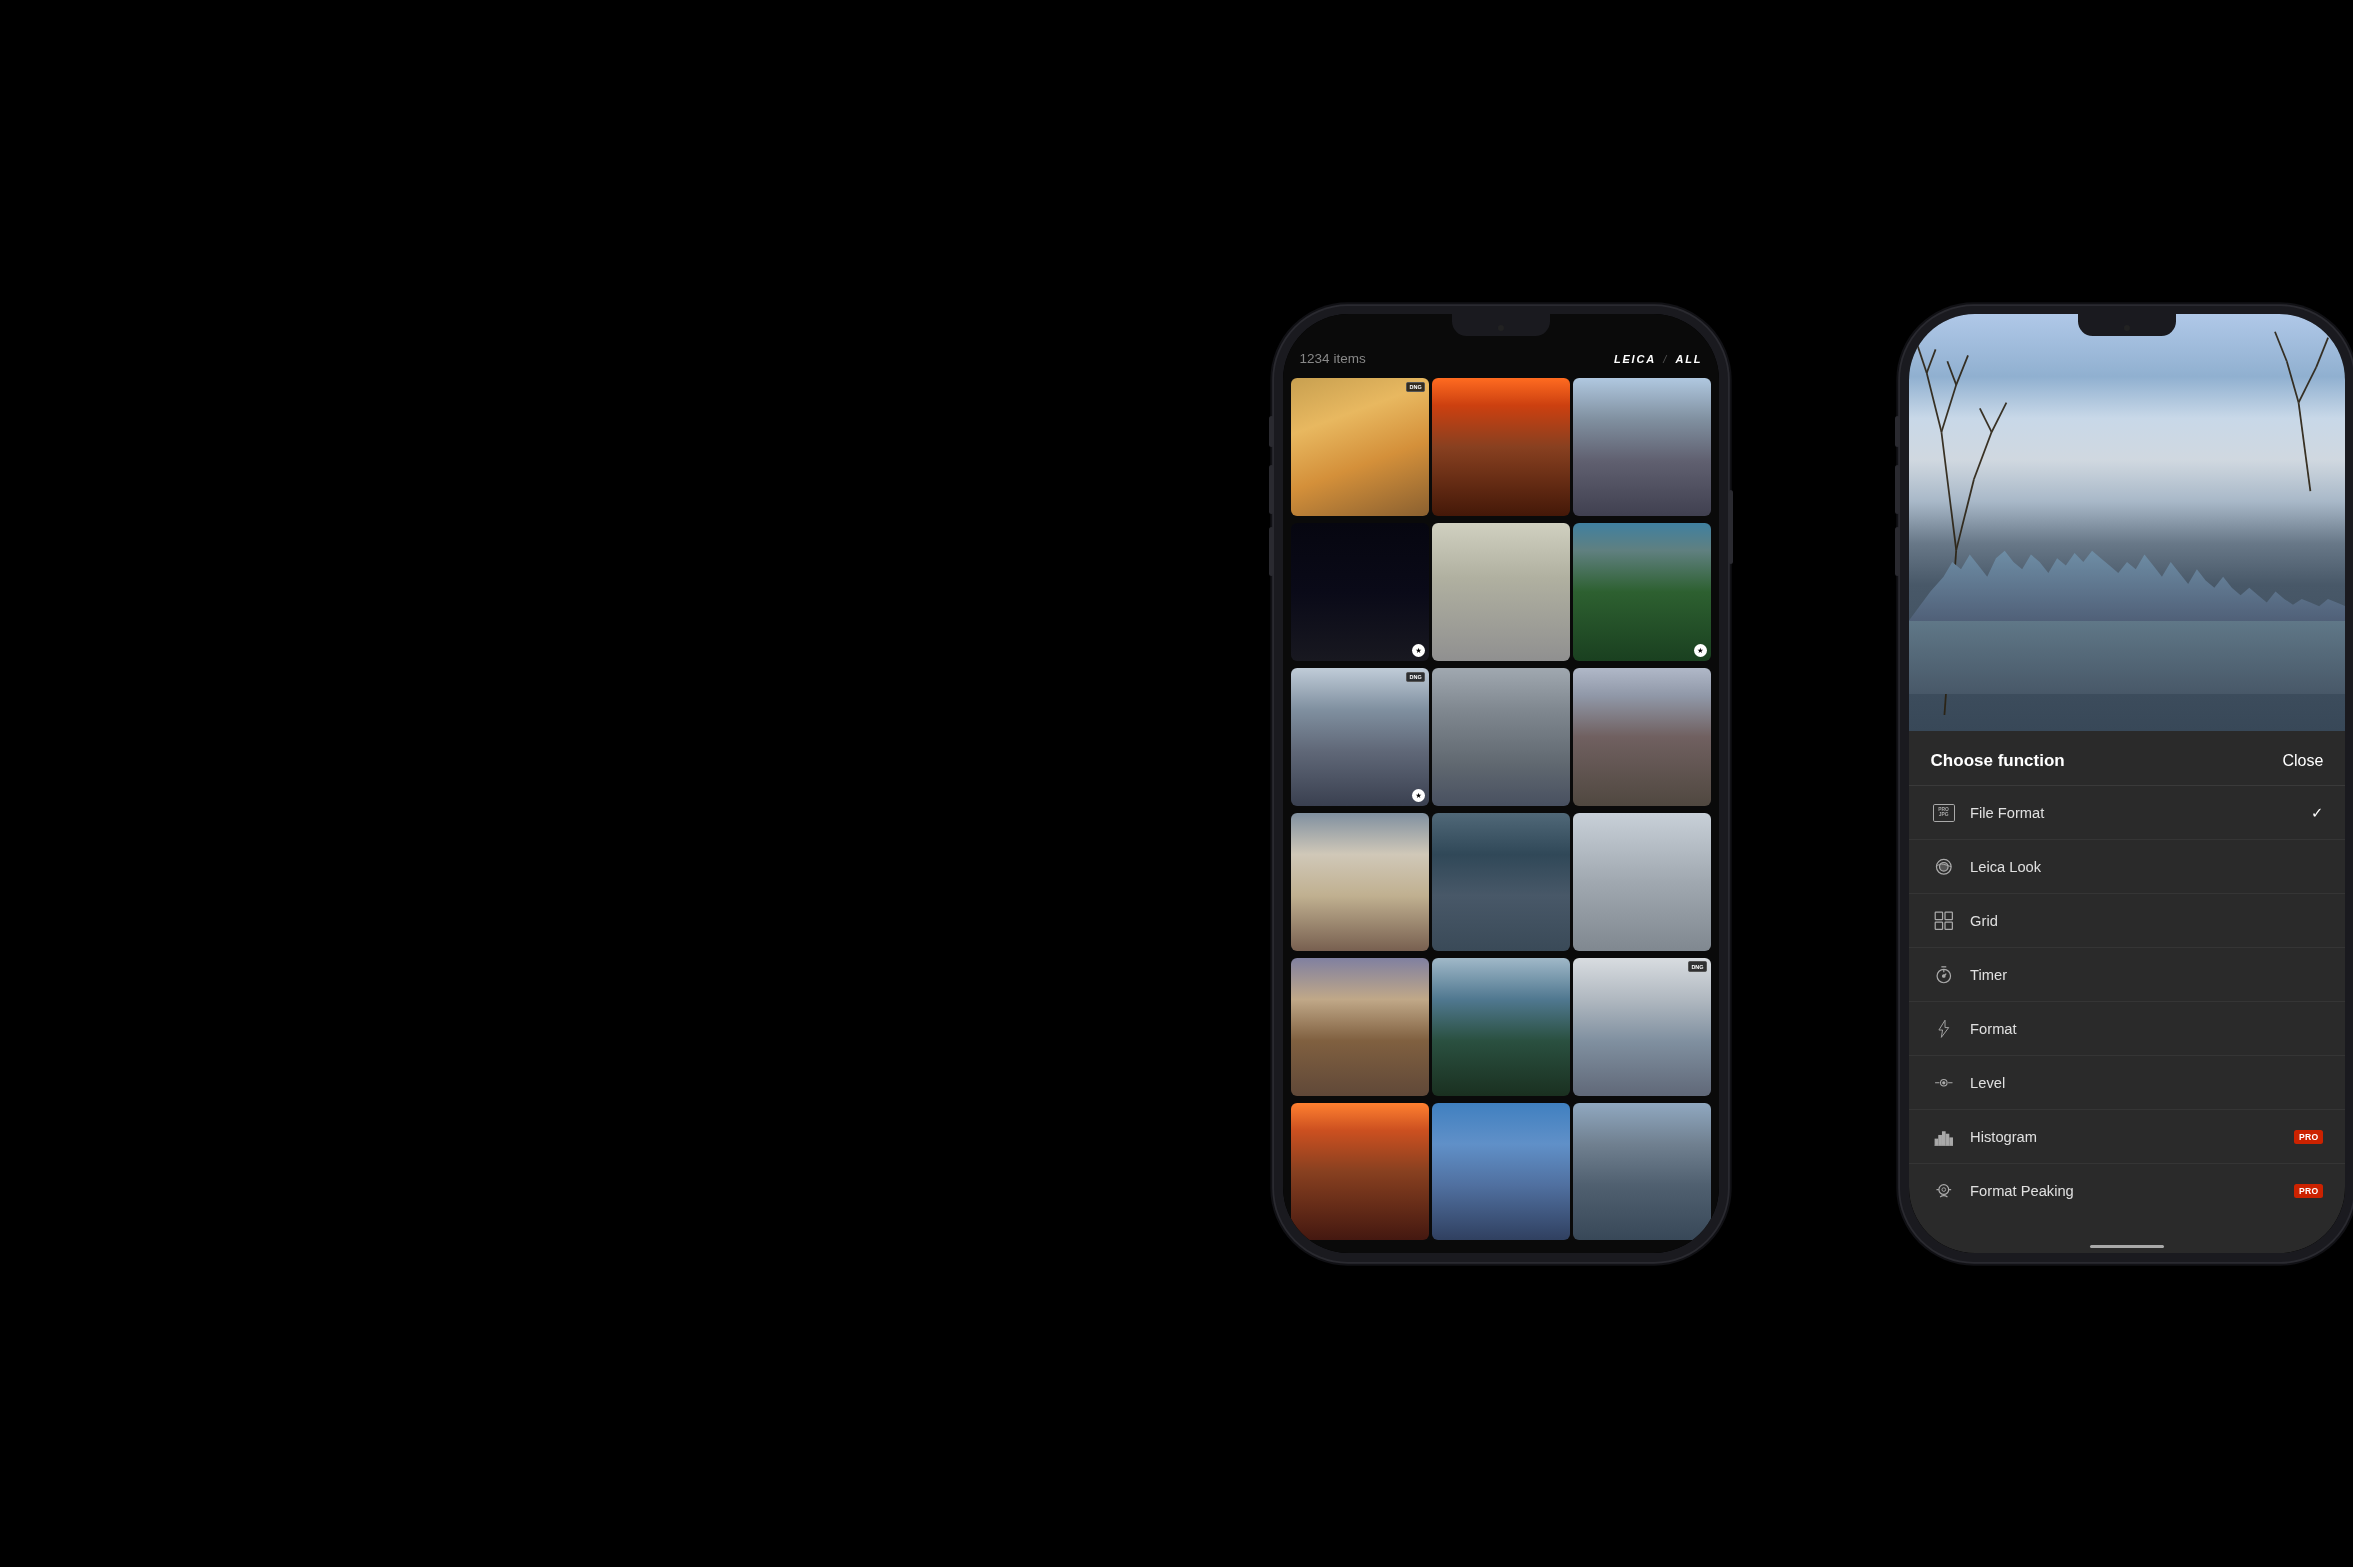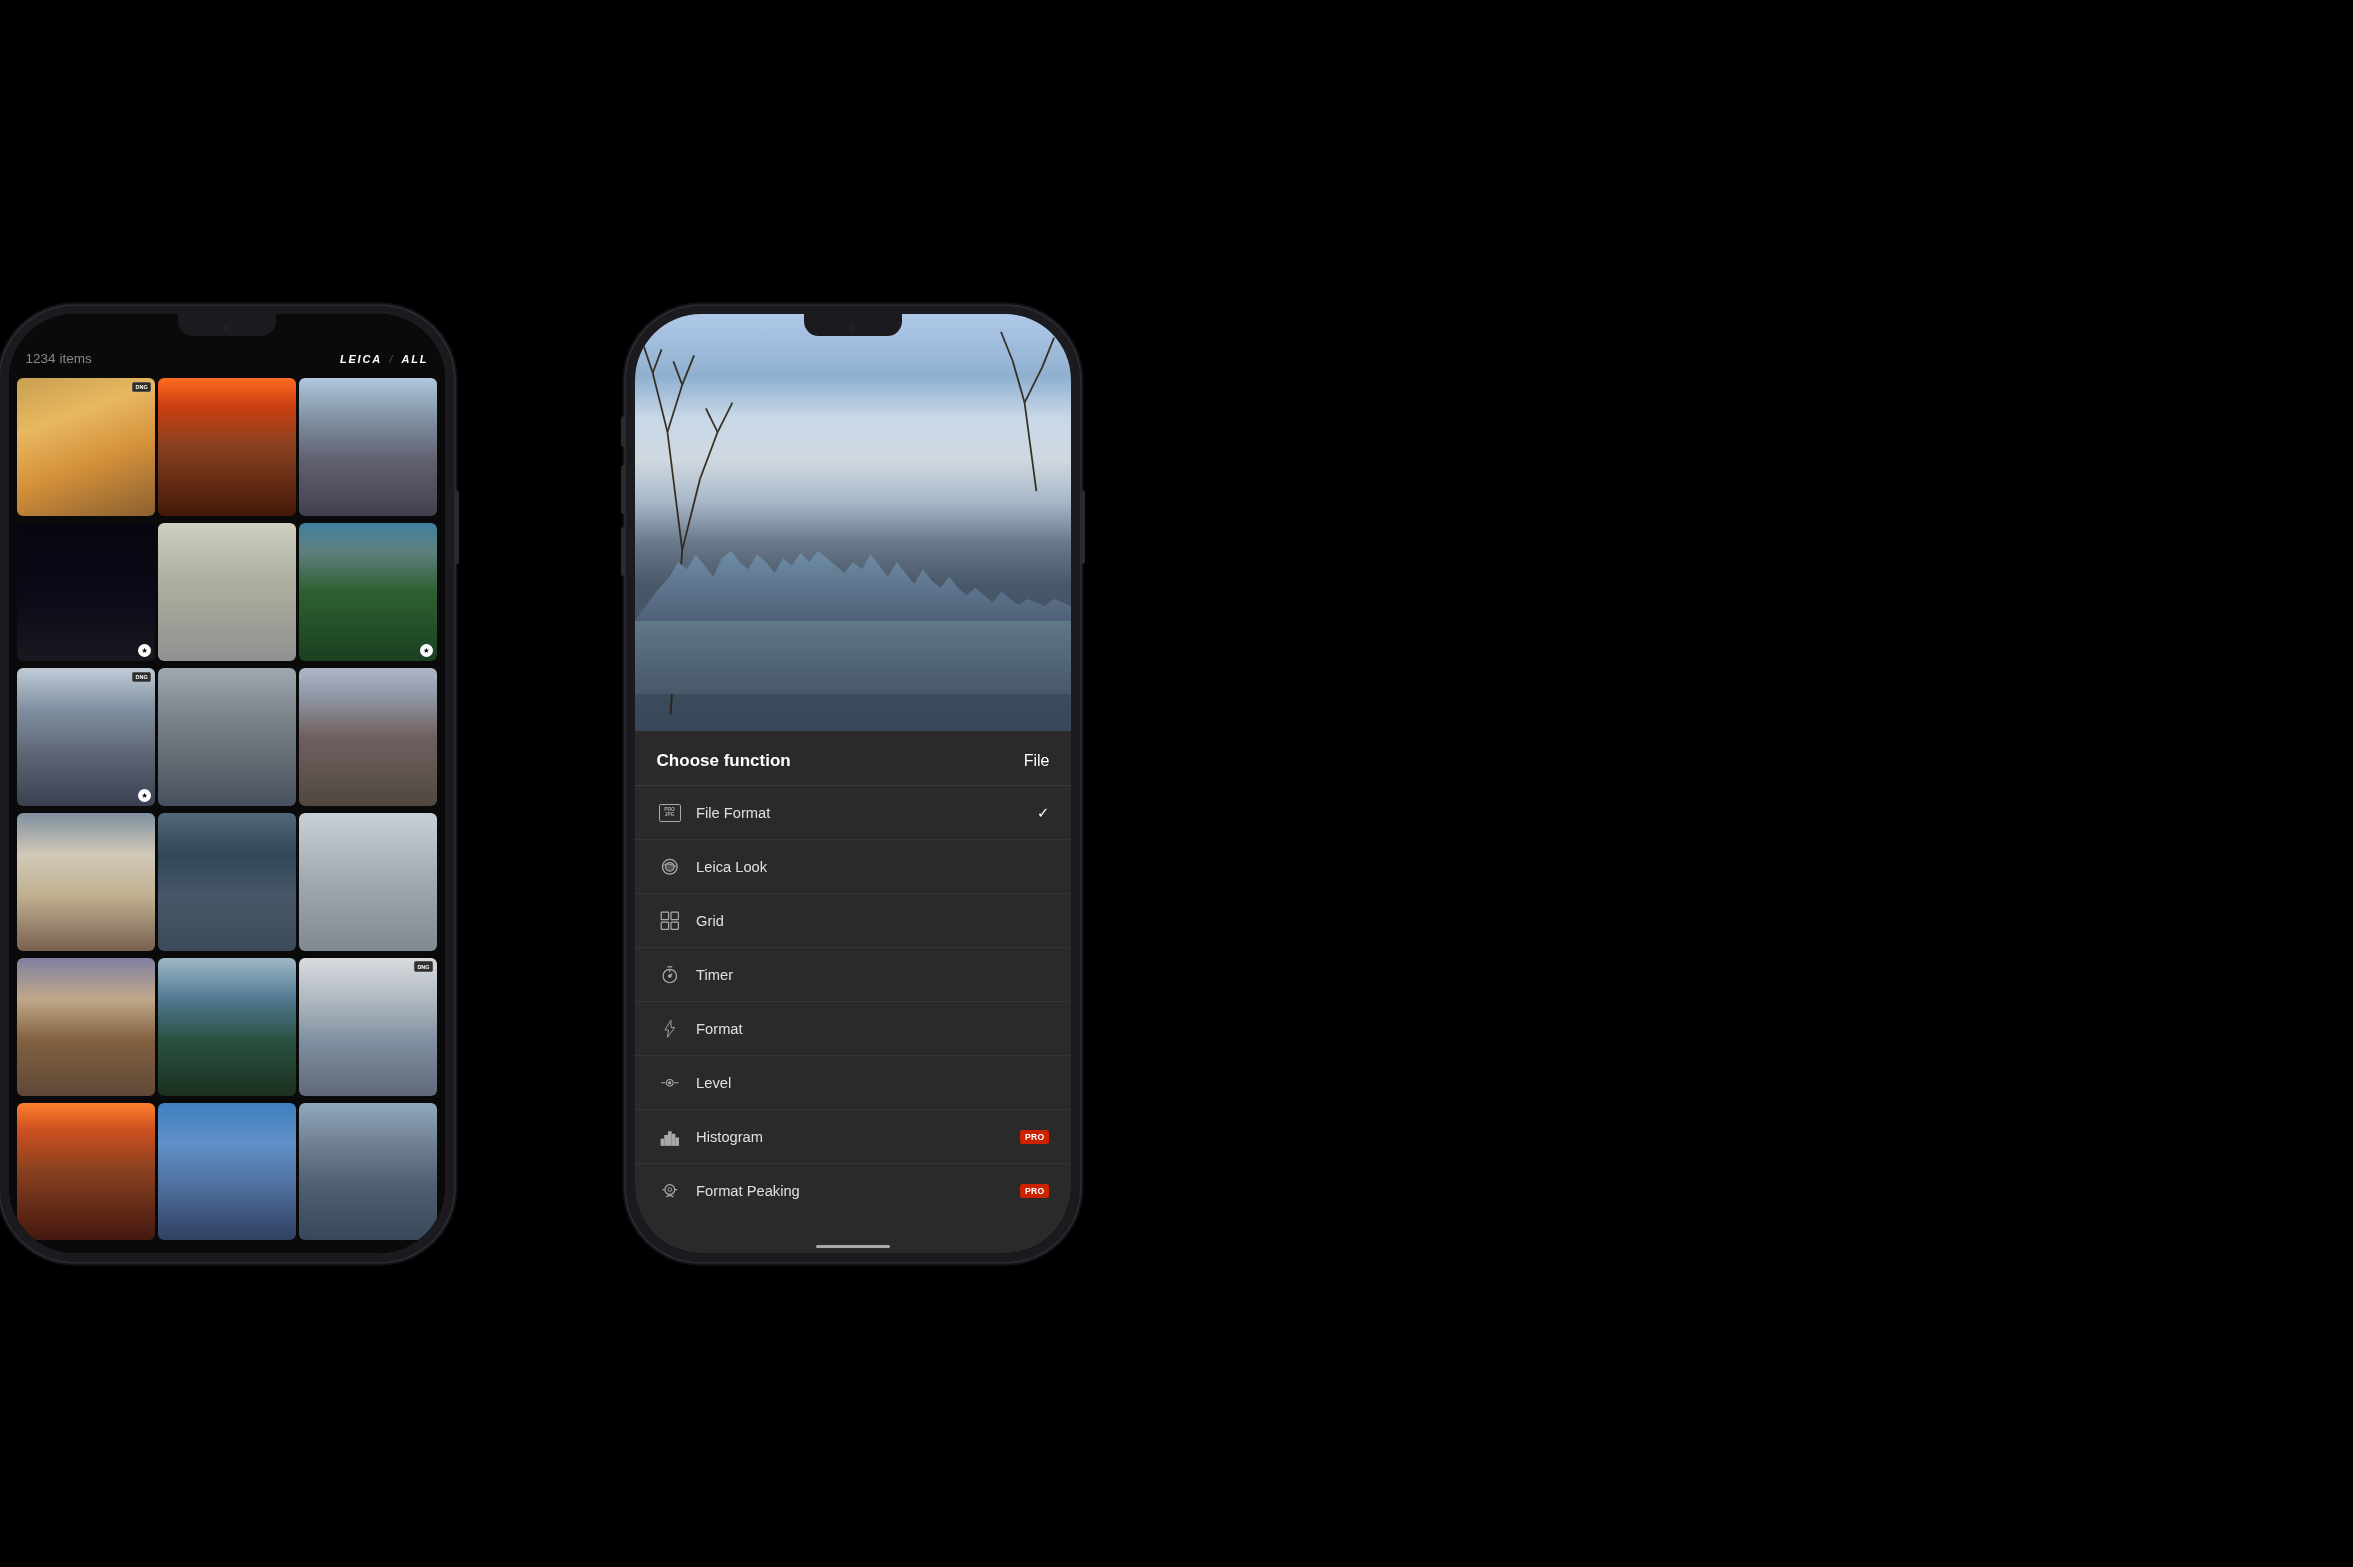--- a/index.html
+++ b/index.html
@@ -14,21 +14,21 @@
       font-family: -apple-system, BlinkMacSystemFont, 'Helvetica Neue', Arial, sans-serif;
       overflow: hidden;
     }
 
     .scene {
       width: 2354px;
       height: 1378px;
       position: relative;
       display: flex;
       align-items: center;
-      justify-content: flex-start;
+      justify-content: flex-end;
       gap: 172px;
     }
 
     
     .phone {
       position: relative;
       border-radius: 74px;
       background: #1a1a1f;
       box-shadow:
         0 0 0 1.8px #2a2a30,
@@ -562,21 +562,21 @@
             <div class="water"></div>
 
             <div class="skyline"></div>
 
           </div>
         </div>
 
         <div class="bottom-sheet">
           <div class="sheet-header">
             <span class="sheet-title">Choose function</span>
-            <span class="sheet-close">File</span>
+            <span class="sheet-close">Close</span>
           </div>
 
           <div class="menu-list">
 
             <div class="menu-item">
               <div class="menu-icon">
                 <div class="icon-file-format">
                   <span>PRO</span>
                   <span>JPG</span>
                 </div>

